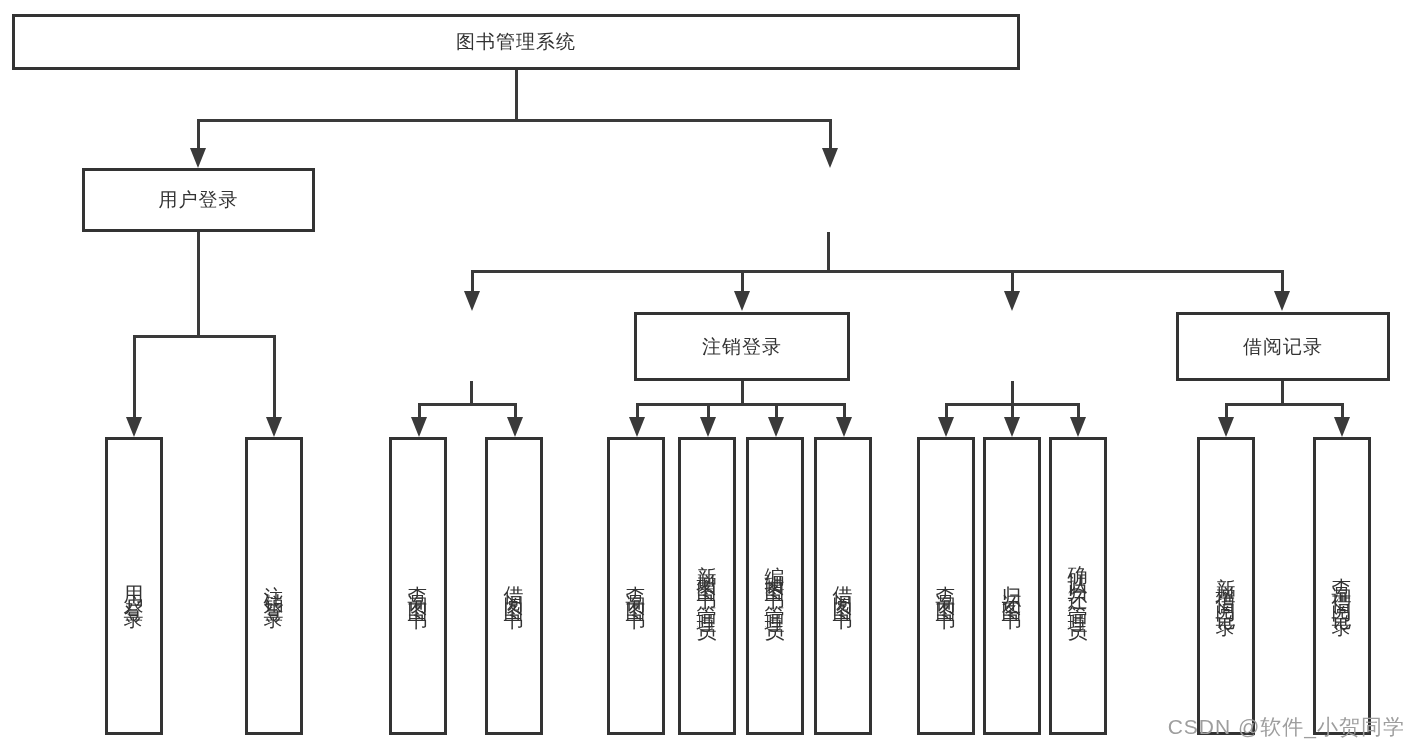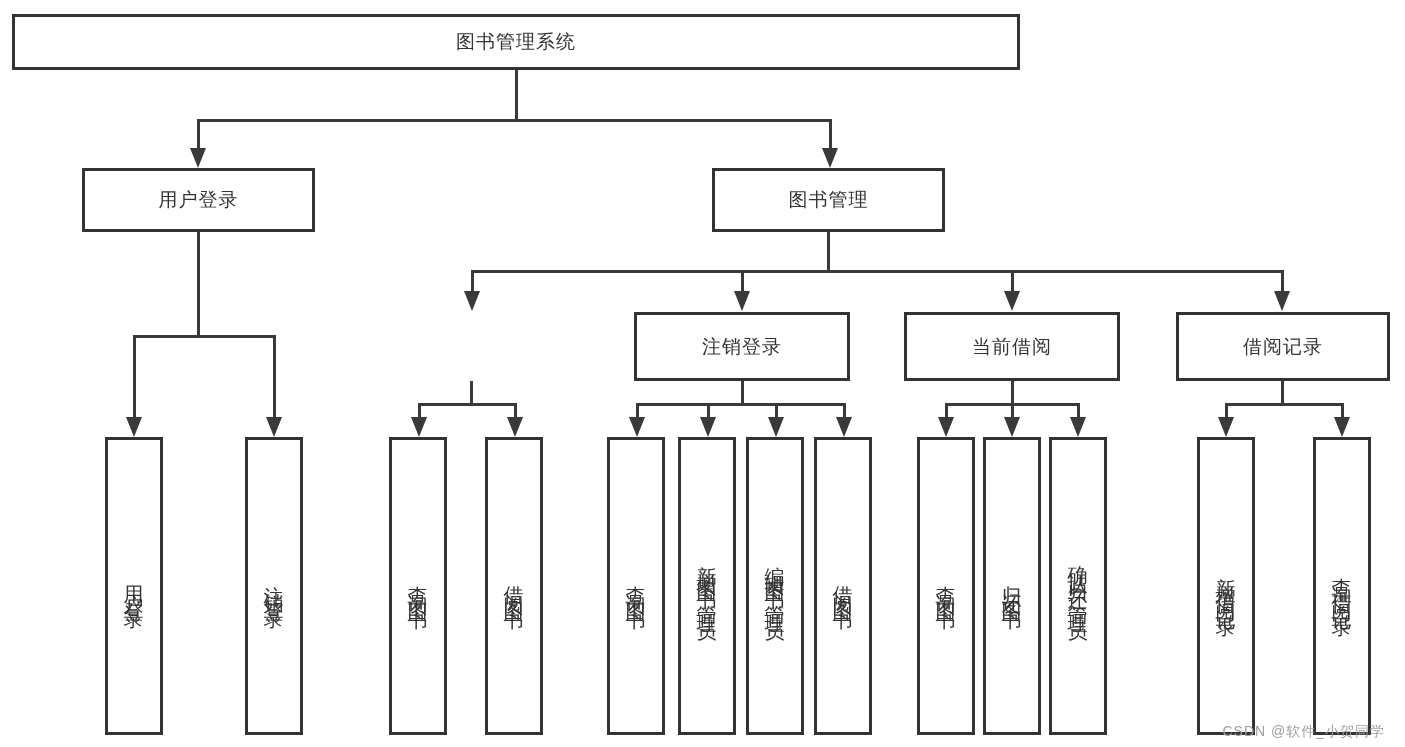--- a/index.html
+++ b/index.html
@@ -48,22 +48,22 @@
   .vline{width:3px;}
   .hline{height:3px;}
   .arrow{
     position:absolute;width:0;height:0;
     border-left:8px solid transparent;
     border-right:8px solid transparent;
     border-top:20px solid var(--line);
   }
   .watermark{
     position:absolute;
-    right:20px;bottom:6px;
-    font-size:14px;
+    right:0;bottom:6px;
+    font-size:21px;
     color:var(--wm);
     letter-spacing:1px;
     white-space:nowrap;
     margin-top:28px;
   }
 </style>
 </head>
 <body>
 
 <div class="canvas">
@@ -75,23 +75,20 @@
   <div class="vline" style="left:515px;top:70px;height:50px"></div>
   <div class="hline" style="left:197px;top:119px;width:635px"></div>
   <div class="vline" style="left:197px;top:119px;height:32px"></div>
   <div class="arrow" style="left:190px;top:148px"></div>
   <div class="vline" style="left:829px;top:119px;height:32px"></div>
   <div class="arrow" style="left:822px;top:148px"></div>
 
   <div class="box" style="left:82px;top:168px;width:233px;height:64px">
     <span>用户登录</span>
   </div>
-  <div class="box" style="left:712px;top:168px;width:233px;height:64px">
-    <span>图书管理</span>
-  </div>
 
   <div class="vline" style="left:197px;top:232px;height:104px"></div>
   <div class="hline" style="left:133px;top:335px;width:143px"></div>
   <div class="vline" style="left:133px;top:335px;height:85px"></div>
   <div class="arrow" style="left:126px;top:417px"></div>
   <div class="vline" style="left:273px;top:335px;height:85px"></div>
   <div class="arrow" style="left:266px;top:417px"></div>
 
   <div class="vline" style="left:827px;top:232px;height:41px"></div>
   <div class="hline" style="left:471px;top:270px;width:813px"></div>
@@ -99,23 +96,20 @@
   <div class="arrow" style="left:464px;top:291px"></div>
   <div class="vline" style="left:741px;top:270px;height:24px"></div>
   <div class="arrow" style="left:734px;top:291px"></div>
   <div class="vline" style="left:1011px;top:270px;height:24px"></div>
   <div class="arrow" style="left:1004px;top:291px"></div>
   <div class="vline" style="left:1281px;top:270px;height:24px"></div>
   <div class="arrow" style="left:1274px;top:291px"></div>
 
   <div class="box" style="left:634px;top:312px;width:216px;height:69px">
     <span>注销登录</span>
-  </div>
-  <div class="box" style="left:904px;top:312px;width:216px;height:69px">
-    <span>当前借阅</span>
   </div>
   <div class="box" style="left:1176px;top:312px;width:214px;height:69px">
     <span>借阅记录</span>
   </div>
 
   <div class="vline" style="left:470px;top:381px;height:23px"></div>
   <div class="hline" style="left:418px;top:403px;width:99px"></div>
   <div class="vline" style="left:418px;top:403px;height:17px"></div>
   <div class="arrow" style="left:411px;top:417px"></div>
   <div class="vline" style="left:514px;top:403px;height:17px"></div>

